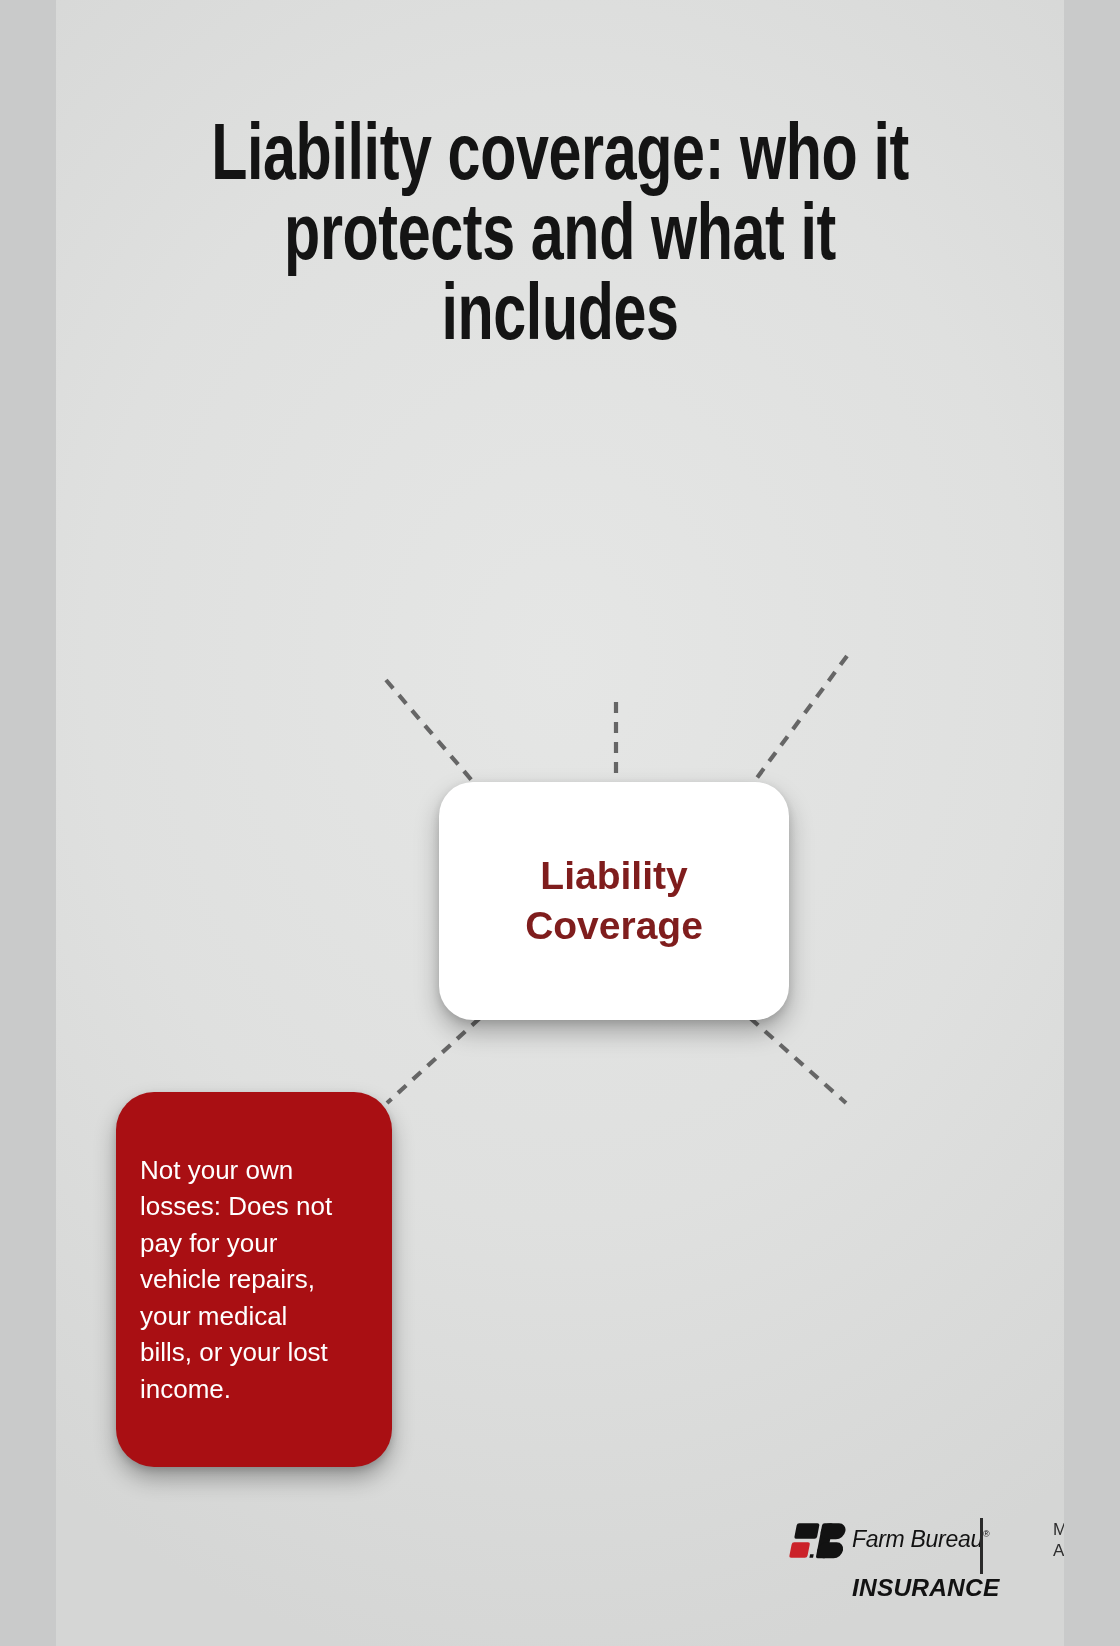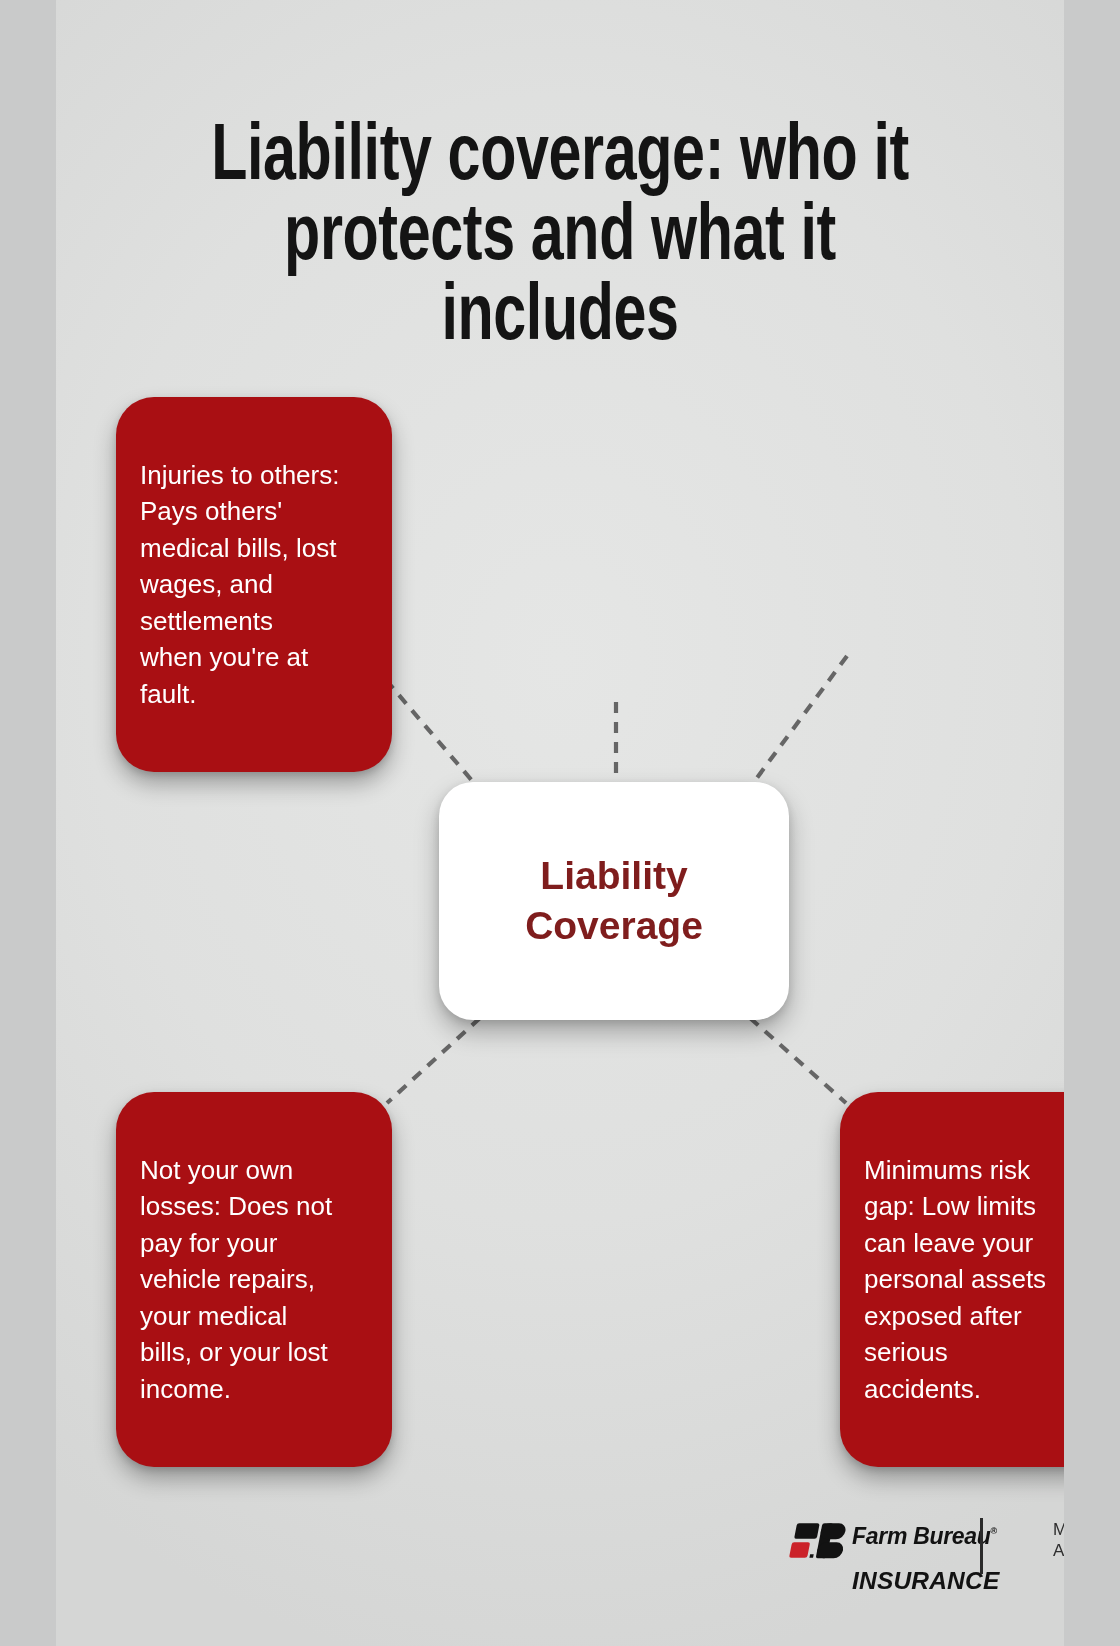--- a/index.html
+++ b/index.html
@@ -69,22 +69,22 @@
     line-height: 50px;
     font-weight: 700;
     color: #7f1d1d;
     text-align: center;
     white-space: pre-line;
   }
   .footer { position: absolute; left: 0; top: 0; width: 100%; height: 100%; pointer-events: none; }
   .fb-logo { position: absolute; left: 733px; top: 1521px; }
   .wordmark { position: absolute; left: 796px; top: 1519px; color: #121212; }
   .brand-name {
-    font-style: italic; font-weight: 700;
-    font-size: 23px; line-height: 24px; letter-spacing: -0.3px;
+    font-style: italic; font-weight: 400;
+    font-size: 23px; line-height: 31px; letter-spacing: -0.3px;
   }
   .brand-name sup { font-size: 9px; font-style: normal; vertical-align: 10px; }
   .brand-division {
     font-style: italic; font-weight: 700;
     font-size: 24.5px; line-height: 21px; letter-spacing: 0.2px; margin-top: 22px;
   }
   .footer-divider {
     position: absolute; left: 924px; top: 1518px;
     width: 2.5px; height: 56px; background: #2a2a2a;
   }
@@ -101,56 +101,38 @@
 protects and what it includes</h1>
 
   <svg class="connectors" width="1120" height="1646" viewBox="0 0 1120 1646">
     <line x1="330" y1="680" x2="424" y2="790" stroke="#666666" stroke-width="4.2" stroke-dasharray="11 9"></line>
     <line x1="560" y1="702" x2="560" y2="780" stroke="#666666" stroke-width="4.2" stroke-dasharray="11 9"></line>
     <line x1="791" y1="656" x2="692" y2="790" stroke="#666666" stroke-width="4.2" stroke-dasharray="11 9"></line>
     <line x1="424" y1="1018" x2="331" y2="1103" stroke="#666666" stroke-width="4.2" stroke-dasharray="11 9"></line>
     <line x1="694" y1="1018" x2="790" y2="1103" stroke="#666666" stroke-width="4.2" stroke-dasharray="11 9"></line>
   </svg>
 
-  <div class="node n1">
-    <p>Injuries to others:
-Pays others'
-medical bills, lost
-wages, and
-settlements
-when you're at
-fault.</p>
-  </div>
 
 
 
   <div class="center-box">
     <div class="center-label">Liability
 Coverage</div>
   </div>
 
   <div class="node n4">
     <p>Not your own
 losses: Does not
 pay for your
 vehicle repairs,
 your medical
 bills, or your lost
 income.</p>
   </div>
 
-  <div class="node n5">
-    <p>Minimums risk
-gap: Low limits
-can leave your
-personal assets
-exposed after
-serious
-accidents.</p>
-  </div>
 
   <div class="footer">
 
     <svg class="fb-logo" width="58" height="40" viewBox="0 0 64 40">
       <g transform="translate(9 0) skewX(-11)">
         <rect x="0" y="0.5" width="25" height="17" rx="2.5" fill="#121212"></rect>
         <rect x="-1.5" y="21.5" width="20" height="17" rx="2.5" fill="#cb2229"></rect>
         <rect x="28" y="0.5" width="12" height="38.5" rx="2.5" fill="#121212"></rect>
         <rect x="28" y="0.5" width="27" height="17.5" rx="8.7" fill="#121212"></rect>
         <rect x="28" y="21.5" width="28.5" height="17.5" rx="8.7" fill="#121212"></rect>

